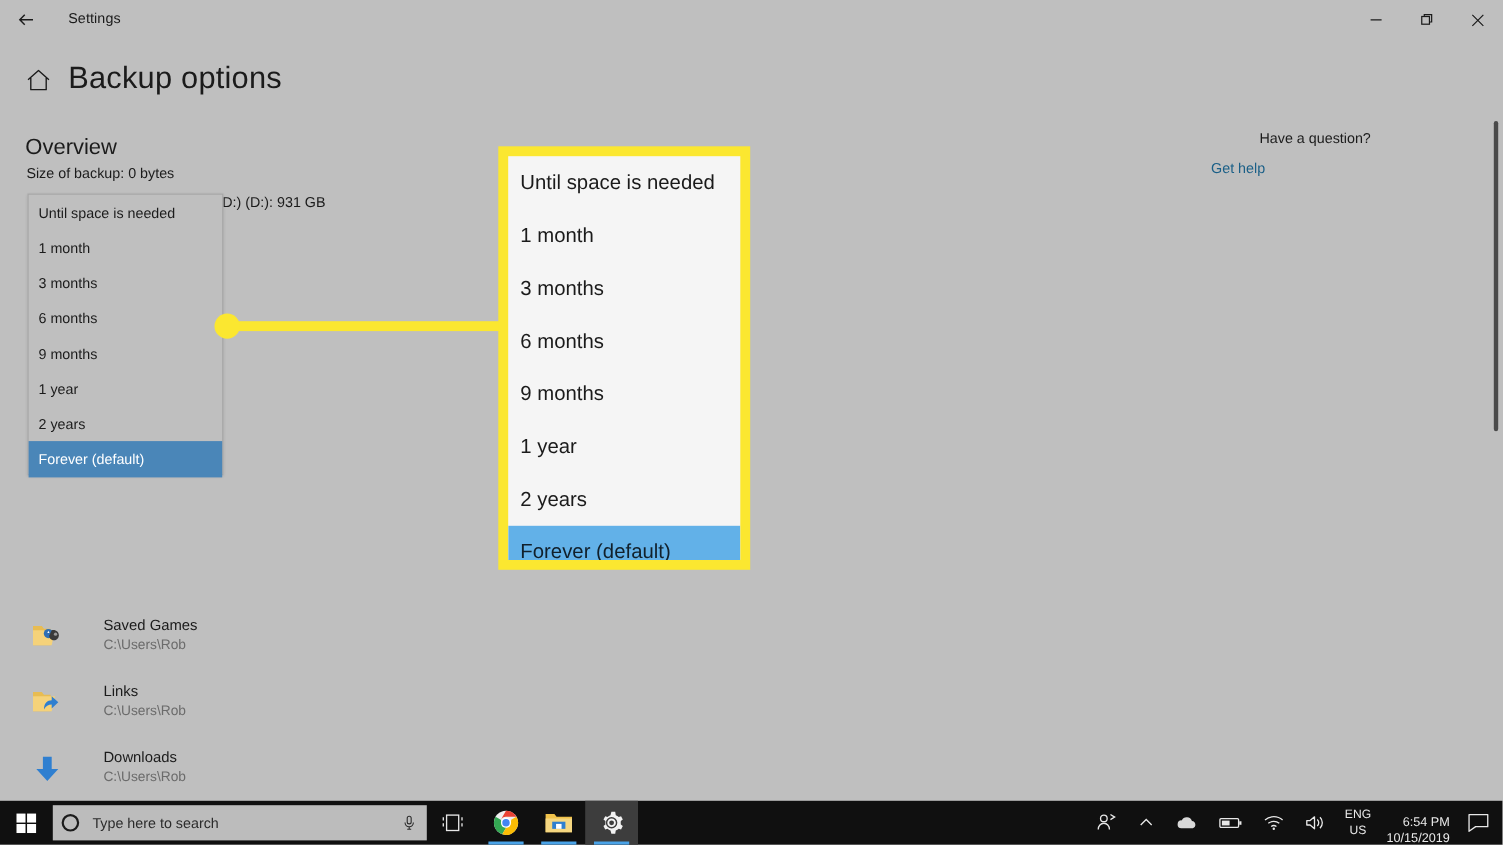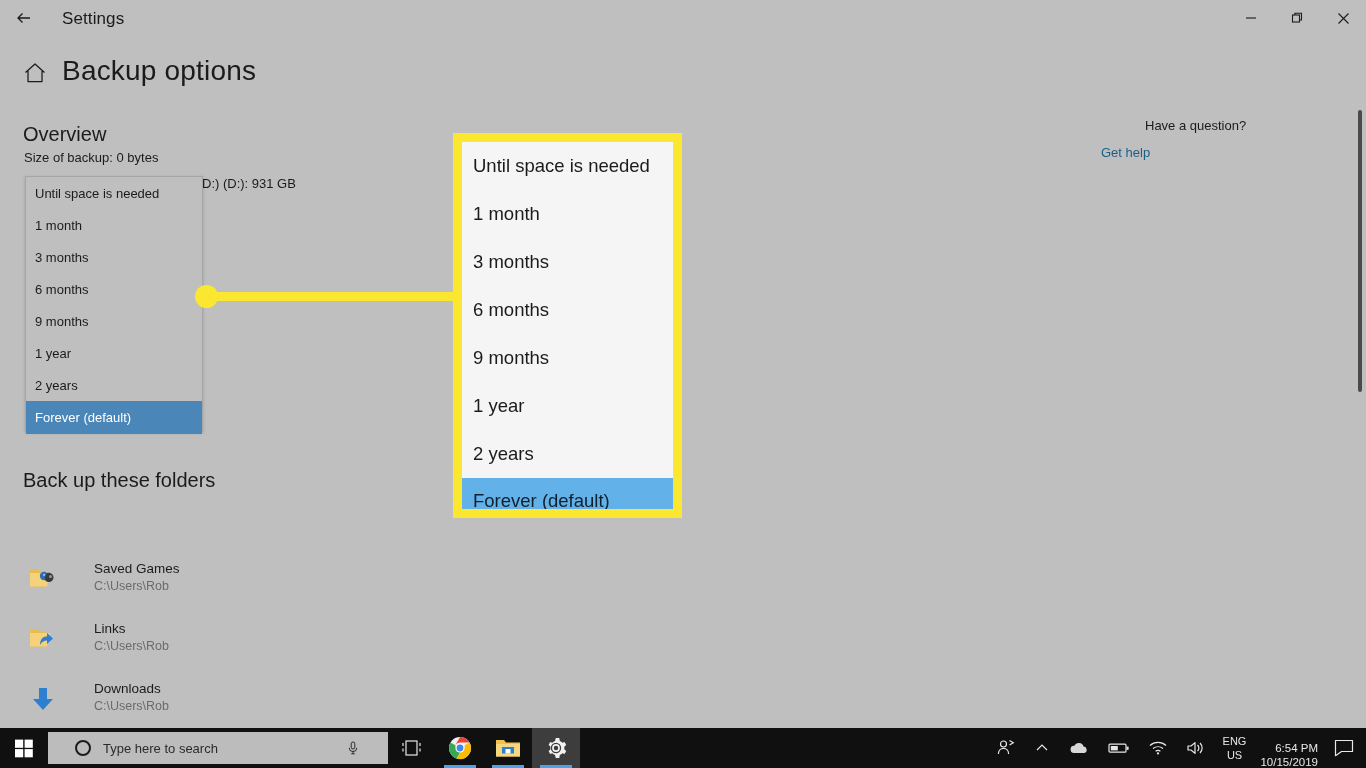--- a/index.html
+++ b/index.html
@@ -24,21 +24,21 @@
   }
   #back-btn {
     position: absolute; left: 8px; top: 4px;
     width: 32px; height: 28px;
     display: flex; align-items: center; justify-content: center;
     color: #1b1b1b;
   }
   #back-btn svg { display: block; }
   #app-title {
     position: absolute; left: 62px; top: 9px;
-    font-size: 17px; color: #1b1b1b;
+    font-size: 13px; color: #1b1b1b;
     letter-spacing: .1px;
   }
   .winctl {
     position: absolute; top: 0;
     width: 46px; height: 36px;
     display: flex; align-items: center; justify-content: center;
     color: #1b1b1b;
   }
   #win-min { right: 92px; }
   #win-max { right: 46px; }
@@ -193,21 +193,21 @@
   }
   #start-button {
     width: 48px; height: 40px;
     display: flex; align-items: center; justify-content: center;
   }
   #search-box {
     margin-left: 0px;
     width: 340px; height: 32px;
     background: #bcbcbc;
     display: flex; align-items: center;
-    padding: 0 27px;
+    padding: 0 8px;
   }
   #search-circle {
     width: 16px; height: 16px;
     border: 2px solid #1b1b1b;
     border-radius: 50%;
     flex: 0 0 16px;
   }
   #search-text {
     margin-left: 12px; flex: 1;
     font-size: 13px; color: #2b2b2b;
@@ -292,21 +292,20 @@
     <div class="opt">Until space is needed</div>
     <div class="opt">1 month</div>
     <div class="opt">3 months</div>
     <div class="opt">6 months</div>
     <div class="opt">9 months</div>
     <div class="opt">1 year</div>
     <div class="opt">2 years</div>
     <div class="opt selected">Forever (default)</div>
   </div>
 
-  <div id="folders-heading">Back up these folders</div>
 
 
   <div class="folder-row" style="top:560px;">
     <div class="folder-icon">
       <svg width="32" height="30" viewBox="0 0 32 30" aria-hidden="true">
         <path d="M3 5 h8 l2 2.5 h6 v15 h-16 z" fill="#e8bc52"></path>
         <path d="M3 9 h20 l-3 13.5 h-17 z" fill="#f5d27a"></path>
         <circle cx="17" cy="12" r="4.2" fill="#2f6fb5"></circle>
         <path d="M17 9.5 l1 2 h-2 z" fill="#fff"></path>
         <path d="M20 9 c3.5 -1 6.5 1.5 6.5 4.5 c0 3 -2.5 5 -5.5 4.5 c-2.2 -0.4 -3.5 -2.2 -3.2 -4.2 z" fill="#3a3a3a"></path>

